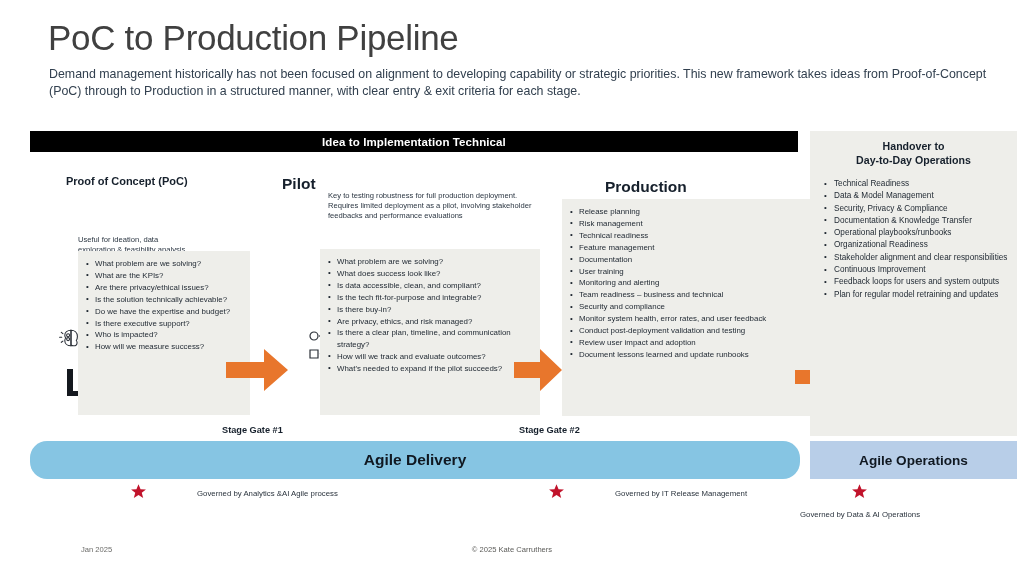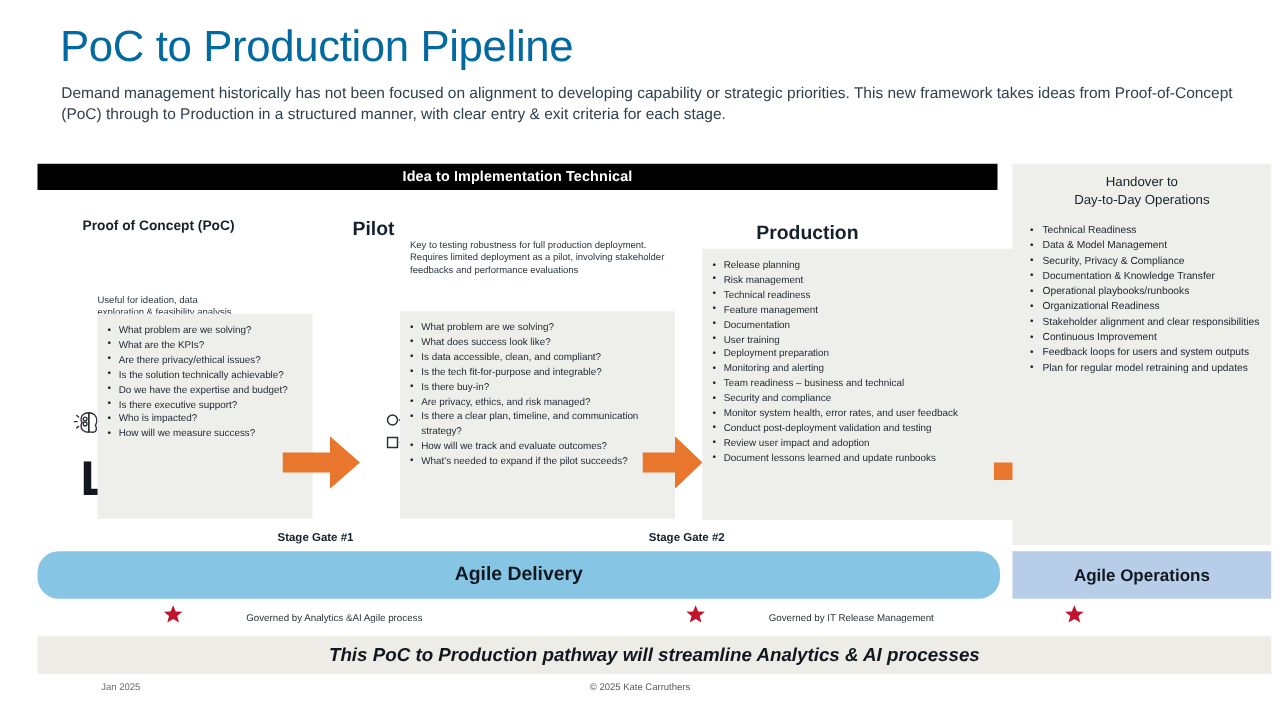--- a/index.html
+++ b/index.html
@@ -7,21 +7,21 @@
     width: 1024px; height: 576px;
     background: #ffffff;
     font-family: "Liberation Sans", sans-serif;
     overflow: hidden;
   }
   .page { position: relative; width: 1024px; height: 576px; background:#fff; }
 
   
   .title {
     position: absolute; left: 48px; top: 18px;
-    font-size: 35px; font-weight: 400; color: #0369a1;
+    font-size: 35px; font-weight: 400; color: #404040;
     letter-spacing: -0.3px;
   }
   .subtitle {
     position: absolute; left: 49px; top: 66px; width: 955px;
     font-size: 12.4px; line-height: 17px; color: #32404f; font-weight: 400;
   }
 
   
   .lifecycle-band { position: absolute; left: 30px; top: 131px; width: 768px; height: 305px; }
   .black-bar {
@@ -68,21 +68,21 @@
   
   .icon-brain { position:absolute; left: 28px; top: 196px; }
   .icon-flow  { position:absolute; left: 279px; top: 199px; }
 
   
   .handover {
     position:absolute; left: 810px; top: 131px; width: 207px; height: 305px;
     background: #eeeeea;
   }
   .handover h3 {
-    font-size: 10.6px; font-weight:400; color:#16202c; text-align:center;
+    font-size: 10.6px; font-weight:700; color:#16202c; text-align:center;
     line-height: 14px; margin-top: 8px;
   }
   .handover ul { list-style:none; margin: 11px 8px 0 13px; }
   .handover li {
     position:relative; padding-left: 11px;
     font-size: 8.2px; line-height: 11.8px; color:#1d2630; margin-bottom: .5px;
   }
   .handover li:before {
     content:"•"; position:absolute; left:1px; top:-0.5px; font-size:8px;
   }
@@ -219,21 +219,20 @@
     <div class="stage-desc prod-desc">Implement full scope of solution</div>
 
     <div class="bullet-box box-prod">
       <ul>
         <li>Release planning</li>
         <li>Risk management</li>
         <li>Technical readiness</li>
         <li>Feature management</li>
         <li>Documentation</li>
         <li>User training</li>
-        <li>Deployment preparation</li>
         <li>Monitoring and alerting</li>
         <li>Team readiness – business and technical</li>
         <li>Security and compliance</li>
         <li>Monitor system health, error rates, and user feedback</li>
         <li>Conduct post-deployment validation and testing</li>
         <li>Review user impact and adoption</li>
         <li>Document lessons learned and update runbooks</li>
       </ul>
     </div>
   </div>
@@ -287,17 +286,16 @@
   </div>
   <div class="gov gov3">
     <span>
       <svg width="17" height="17" viewBox="0 0 24 24">
           <path fill="#c1132b" d="M12 1.6l2.9 7.1 7.6.4-5.9 4.8 2 7.4L12 17.1l-6.6 4.2 2-7.4L1.5 9.1l7.6-.4z"></path>
         </svg>
     </span>
     <span class="lbl">Governed by Data &amp; AI Operations</span>
   </div>
 
-  <div class="tagline">This PoC to Production pathway will streamline Analytics &amp; AI processes</div>
   <div class="foot-date">Jan 2025</div>
   <div class="foot-copy">© 2025 Kate Carruthers</div>
 
 </div>
 
 </body></html>

